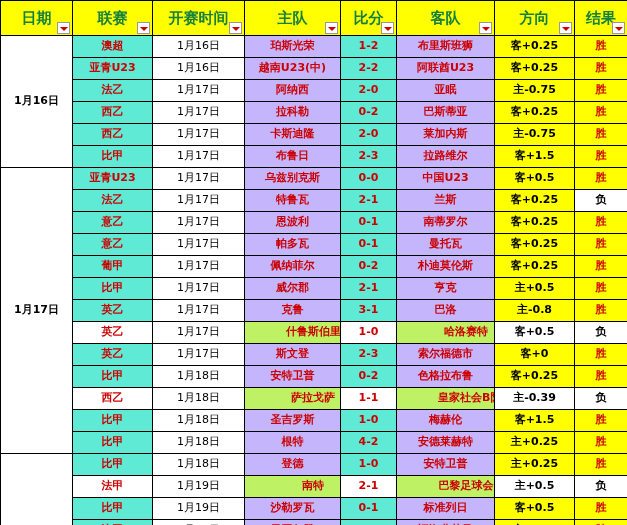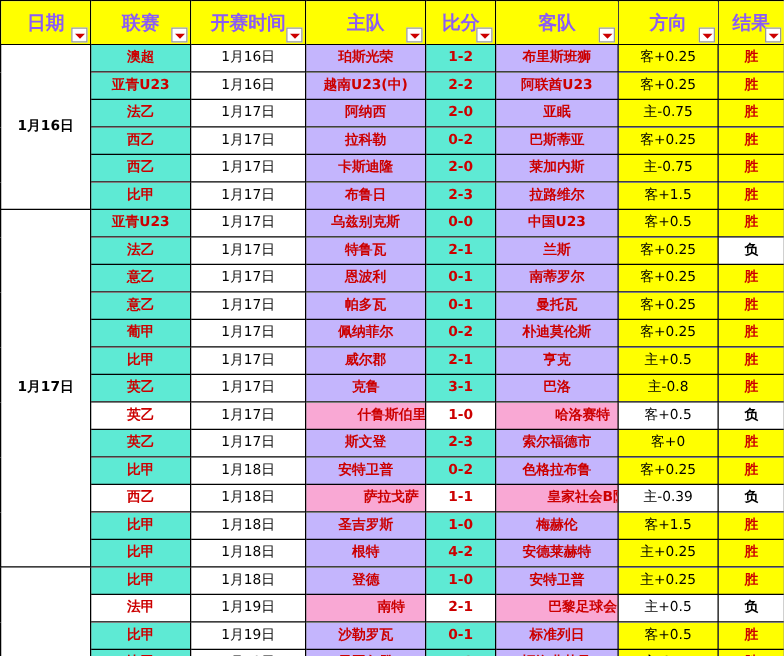--- a/index.html
+++ b/index.html
@@ -25,21 +25,21 @@
     vertical-align: middle;
     font-size: 11px;
     line-height: 1.1;
     height: 21px;
     white-space: nowrap;
     overflow: hidden;
   }
   
   tr.head td {
     background: #ffff00;
-    color: #8b5cf6;
+    color: #15803d;
     font-weight: bold;
     font-size: 15px;
     height: 34px;
     position: relative;
   }
   tr.head td .filter {
     position: absolute;
     right: 2px;
     bottom: 1px;
     width: 13px;
@@ -88,38 +88,38 @@
     color: #000000;
     font-size: 12px;
   }
   td.team {
     background: #c4b5fd;
     color: #cc0000;
     font-weight: bold;
     font-size: 12px;
   }
   td.team.plain {
-    background: #f9a8d4;
+    background: #bef264;
     color: #cc0000;
     padding-left: 41px;
   }
   td.score {
     background: #5eead4;
     color: #cc0000;
     font-size: 11px;
     font-weight: bold;
   }
   td.score.plain {
     background: #ffffff;
     color: #cc0000;
   }
   td.dir {
     background: #ffff00;
     color: #000000;
-    font-weight: normal;
+    font-weight: bold;
     font-size: 12px;
     text-align: left;
     padding-left: 6px;
     margin-top: 16px;
   }
   td.dir.plain {
     background: #ffffff;
   }
   td.res {
     background: #ffff00;

